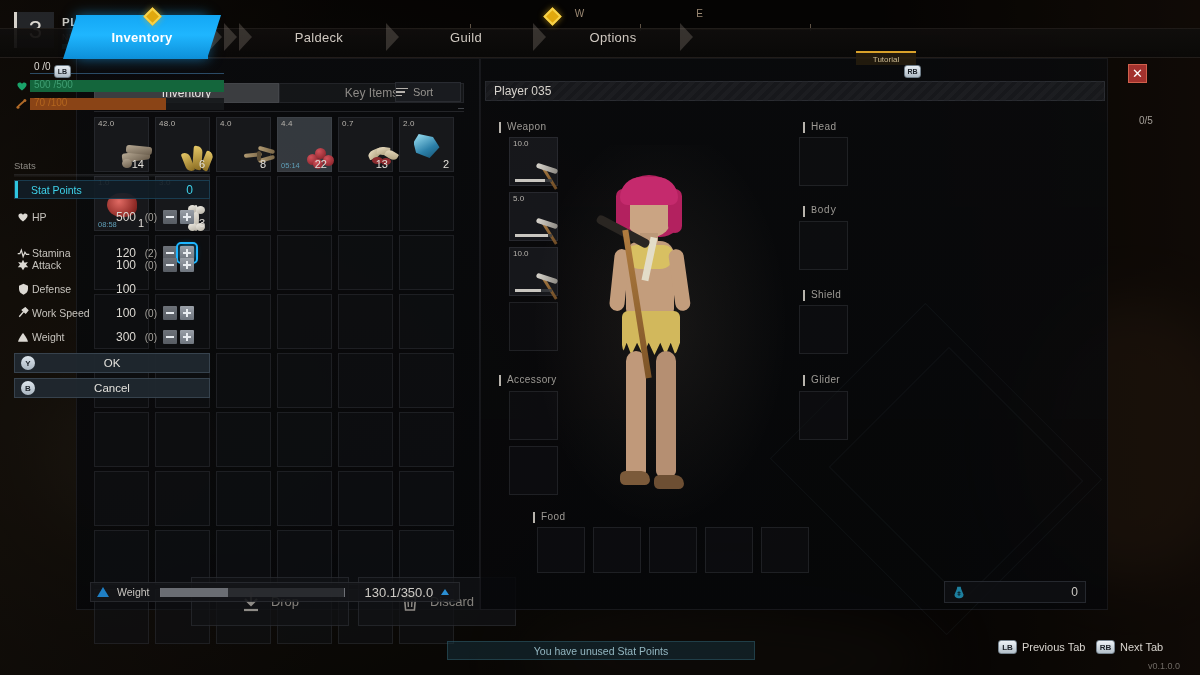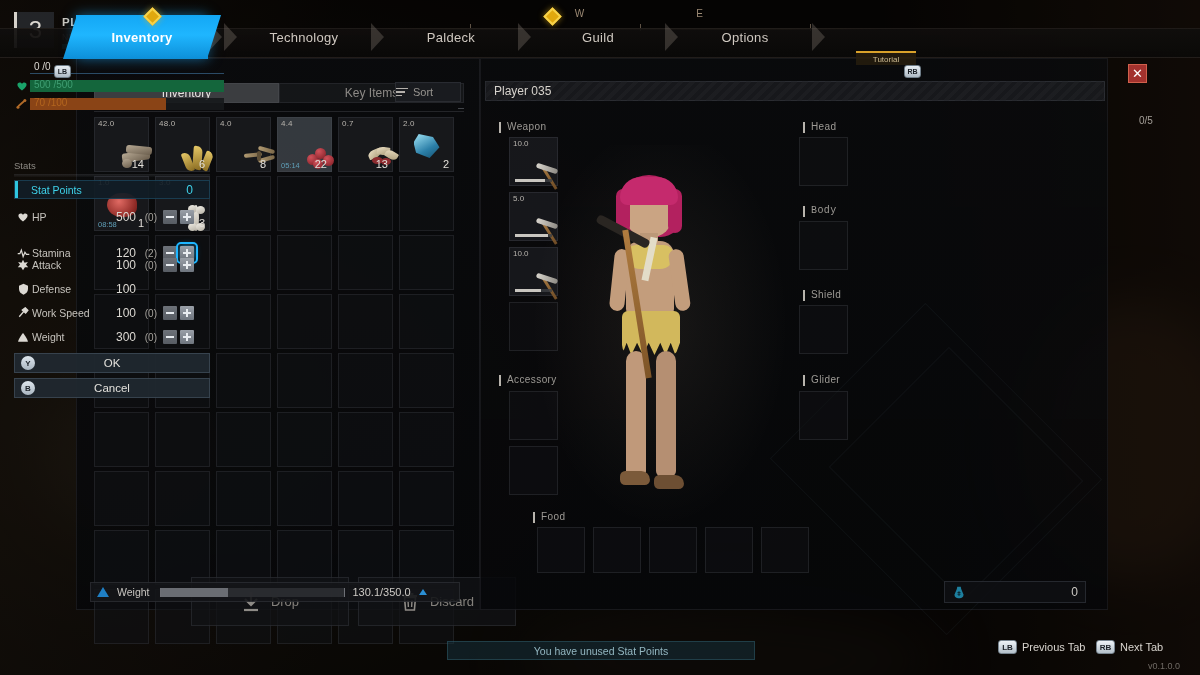--- a/index.html
+++ b/index.html
@@ -205,21 +205,21 @@
     background: rgba(20,21,24,.9); border:1px solid rgba(110,115,125,.22);
     display:flex; align-items:center; padding:0 6px; gap:8px;
   }
   .wtri { width:0;height:0;border-left:6px solid transparent;border-right:6px solid transparent;border-bottom:10px solid #1f7fc4;}
   #weight-label { font-size:10.5px; color:#c8c5c0; }
   #weight-track {
     position:relative; width:185px; height:9px; border-left:1px solid #6e7076; border-right:1px solid #6e7076;
     background: rgba(44,46,50,.9); margin-left:2px;
   }
   #weight-fill { position:absolute; left:0; top:0; bottom:0; width:37%; background:#6a6d73; }
-  #weight-value { font-size:11px; color:#cdcac5; }
+  #weight-value { font-size:13px; color:#cdcac5;margin-left:12px; }
   .up-tri { width:0;height:0;border-left:4px solid transparent;border-right:4px solid transparent;border-bottom:6px solid #2b8fd4;}
 
   
   #char-panel { left:480px; top:58px; width:628px; height:552px;
     background: linear-gradient(180deg, rgba(10,11,13,.80), rgba(6,7,9,.85));
     border:1px solid rgba(110,115,125,.14);
   }
   #char-title-bar {
     position:absolute; left:4px; top:22px; width:620px; height:20px;
     background: repeating-linear-gradient(135deg, rgba(32,33,36,.85) 0 4px, rgba(26,27,30,.85) 4px 8px);
@@ -407,23 +407,20 @@
 <div id="tabbar">
   <div class="bumper" id="lb-top">LB</div>
   <div class="bumper" id="rb-top">RB</div>
   <div id="tutorial-tag">Tutorial</div>
   <div class="tabs-wrap">
     <div class="tab active">
         <span>Inventory</span>
       </div>
     <div class="tab-sep"></div>
     <div class="tab-sep"></div>
-    <div class="tab">
-        <span>Technology</span>
-      </div>
     <div class="tab-sep"></div>
     <div class="tab">
         <span>Paldeck</span>
       </div>
     <div class="tab-sep"></div>
     <div class="tab">
         <span>Guild</span>
       </div>
     <div class="tab-sep"></div>
     <div class="tab">

